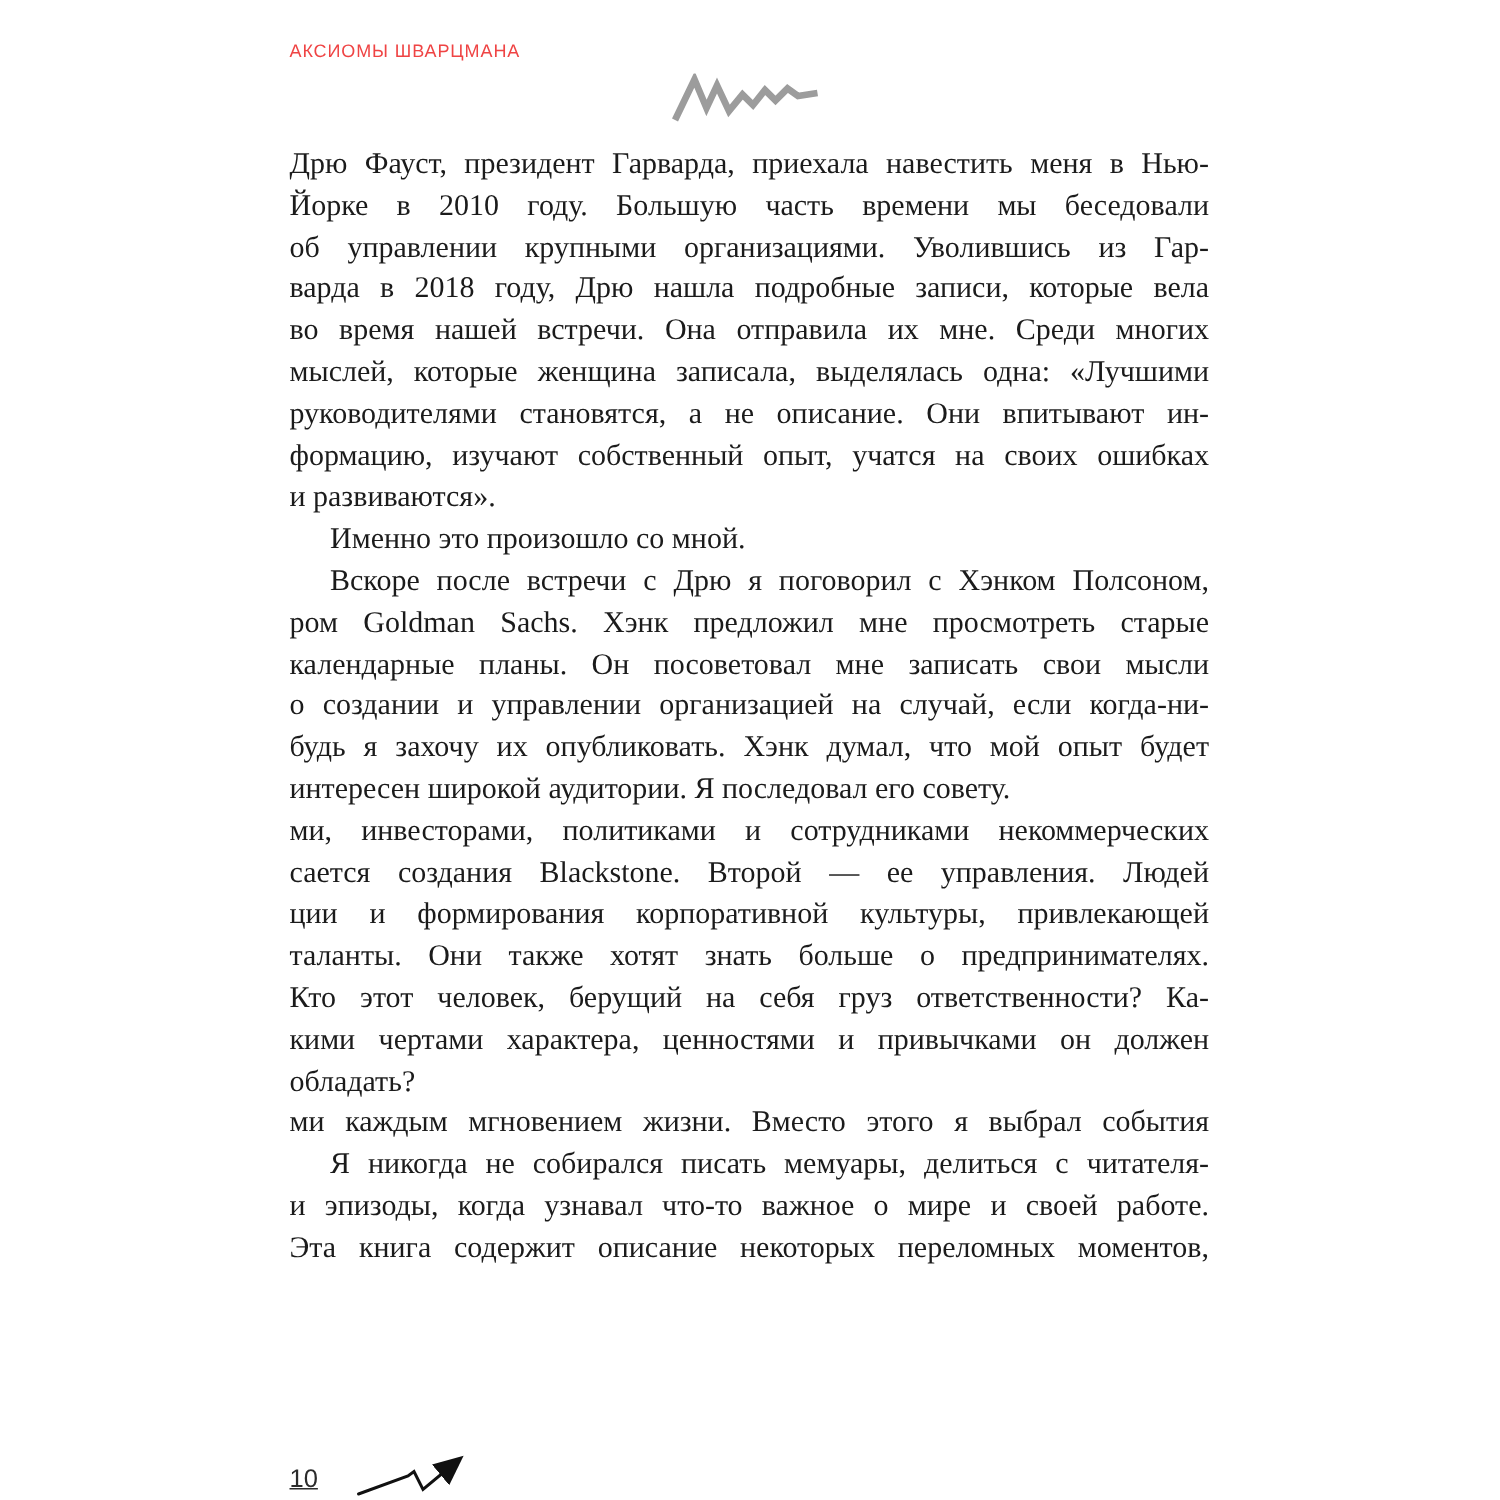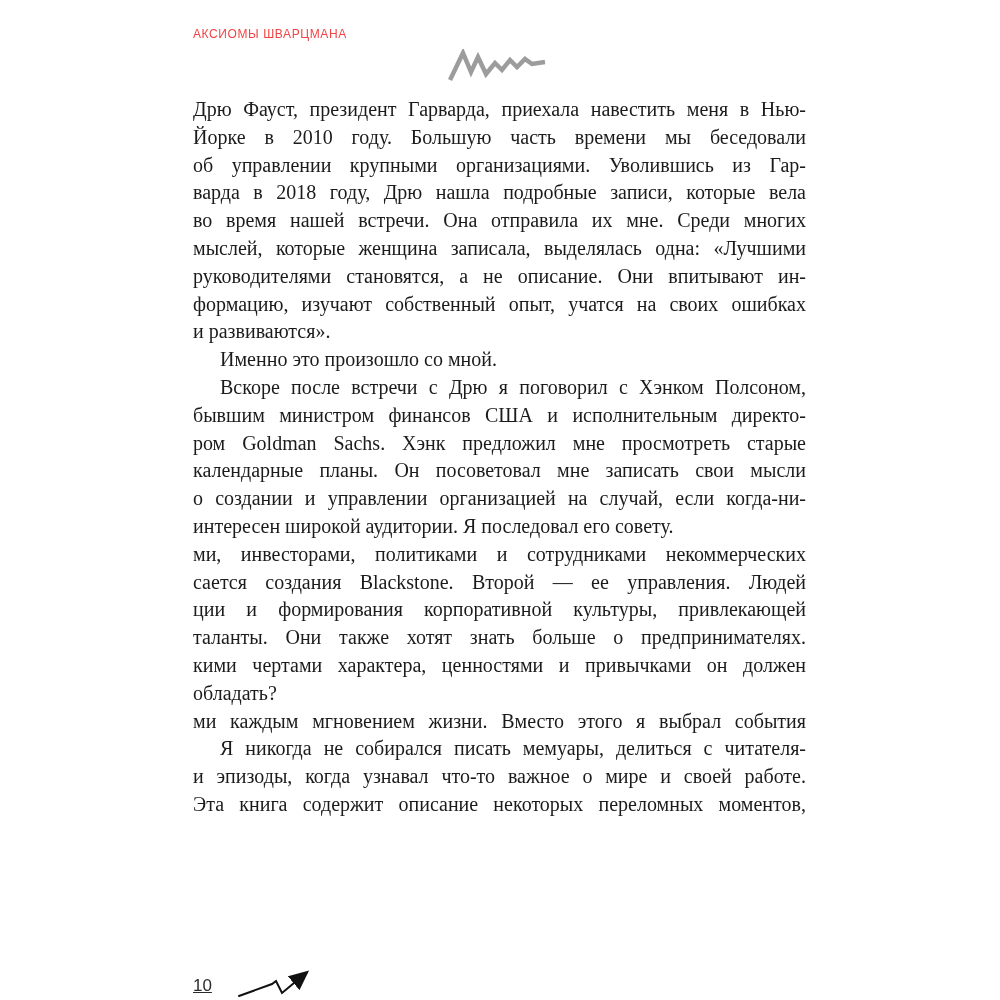--- a/index.html
+++ b/index.html
@@ -93,31 +93,32 @@
         <div class="line">мыслей, которые женщина записала, выделялась одна: «Лучшими</div>
         <div class="line">руководителями становятся, а не описание. Они впитывают ин-</div>
         <div class="line">формацию, изучают собственный опыт, учатся на своих ошибках</div>
         <div class="line last">и развиваются».</div>
       </div>
       <div class="paragraph">
         <div class="line indent last">Именно это произошло со мной.</div>
       </div>
       <div class="paragraph">
         <div class="line indent">Вскоре после встречи с Дрю я поговорил с Хэнком Полсоном,</div>
-        <div class="line">бывшим министром финансов США и исполнительным директо-</div>
         <div class="line">ром Goldman Sachs. Хэнк предложил мне просмотреть старые</div>
         <div class="line">календарные планы. Он посоветовал мне записать свои мысли</div>
         <div class="line">о создании и управлении организацией на случай, если когда-ни-</div>
+        <div class="line">будь я захочу их опубликовать. Хэнк думал, что мой опыт будет</div>
         <div class="line last">интересен широкой аудитории. Я последовал его совету.</div>
       </div>
       <div class="paragraph">
         <div class="line">ми, инвесторами, политиками и сотрудниками некоммерческих</div>
         <div class="line">сается создания Blackstone. Второй — ее управления. Людей</div>
         <div class="line">ции и формирования корпоративной культуры, привлекающей</div>
         <div class="line">таланты. Они также хотят знать больше о предпринимателях.</div>
+        <div class="line">Кто этот человек, берущий на себя груз ответственности? Ка-</div>
         <div class="line">кими чертами характера, ценностями и привычками он должен</div>
         <div class="line last">обладать?</div>
       </div>
       <div class="paragraph">
         <div class="line">ми каждым мгновением жизни. Вместо этого я выбрал события</div>
         <div class="line indent">Я никогда не собирался писать мемуары, делиться с читателя-</div>
         <div class="line">и эпизоды, когда узнавал что-то важное о мире и своей работе.</div>
         <div class="line">Эта книга содержит описание некоторых переломных моментов,</div>
       </div>
     </div>

